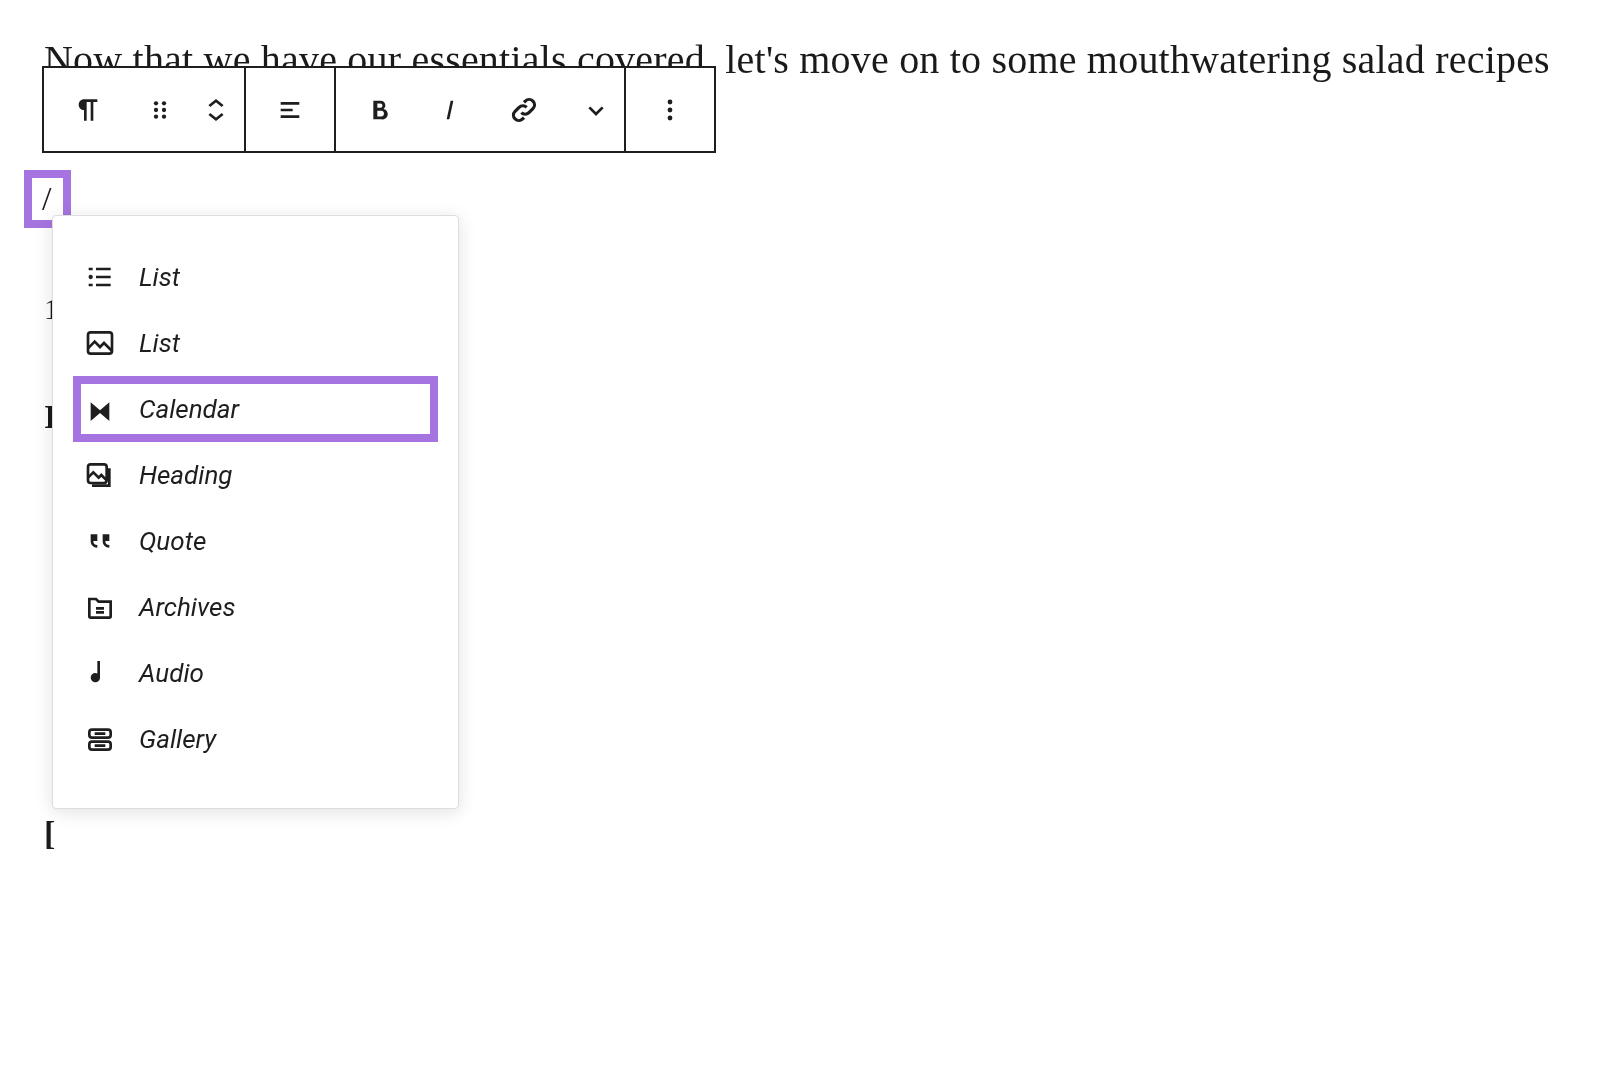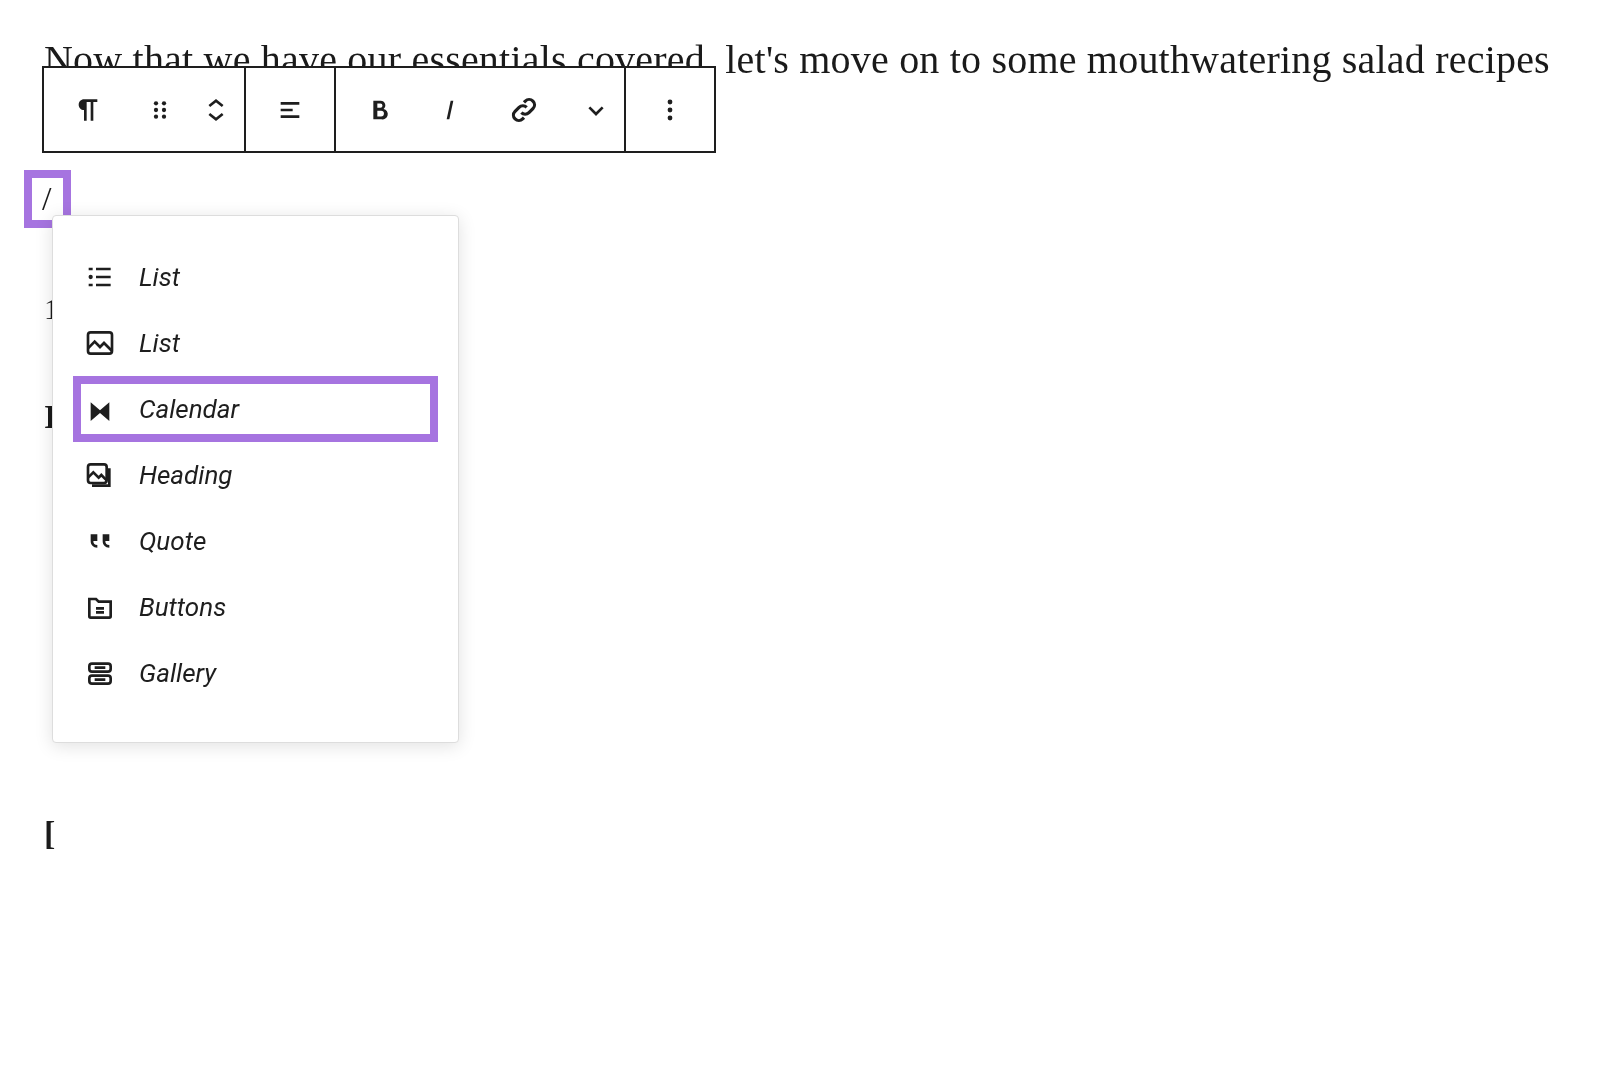--- a/index.html
+++ b/index.html
@@ -225,21 +225,29 @@
     </span>
     <span class="label">Quote</span>
   </div>
   <div class="dropdown-item">
     <span class="icon-wrap">
       <svg viewBox="0 0 24 24">
           <path fill="none" stroke="#1e1e1e" stroke-width="2" d="M4 6h5l2 2h9v11a1 1 0 0 1-1 1H5a1 1 0 0 1-1-1V6z"></path>
           <path stroke="#1e1e1e" stroke-width="2" d="M9 13h6M9 16h6"></path>
         </svg>
     </span>
-    <span class="label">Buttons</span>
+    <span class="label">Archives</span>
+  </div>
+  <div class="dropdown-item">
+    <span class="icon-wrap">
+      <svg viewBox="0 0 24 24">
+          <path fill="#1e1e1e" d="M12 3v12.5a3.5 3.5 0 1 1-2-3.2V3h2z"></path>
+        </svg>
+    </span>
+    <span class="label">Audio</span>
   </div>
   <div class="dropdown-item">
     <span class="icon-wrap">
       <svg viewBox="0 0 24 24">
           <rect x="4" y="5" width="16" height="6" rx="2" fill="none" stroke="#1e1e1e" stroke-width="2"></rect>
           <rect x="4" y="14" width="16" height="6" rx="2" fill="none" stroke="#1e1e1e" stroke-width="2"></rect>
           <path stroke="#1e1e1e" stroke-width="2" d="M8 8h8M8 17h8"></path>
         </svg>
     </span>
     <span class="label">Gallery</span>

